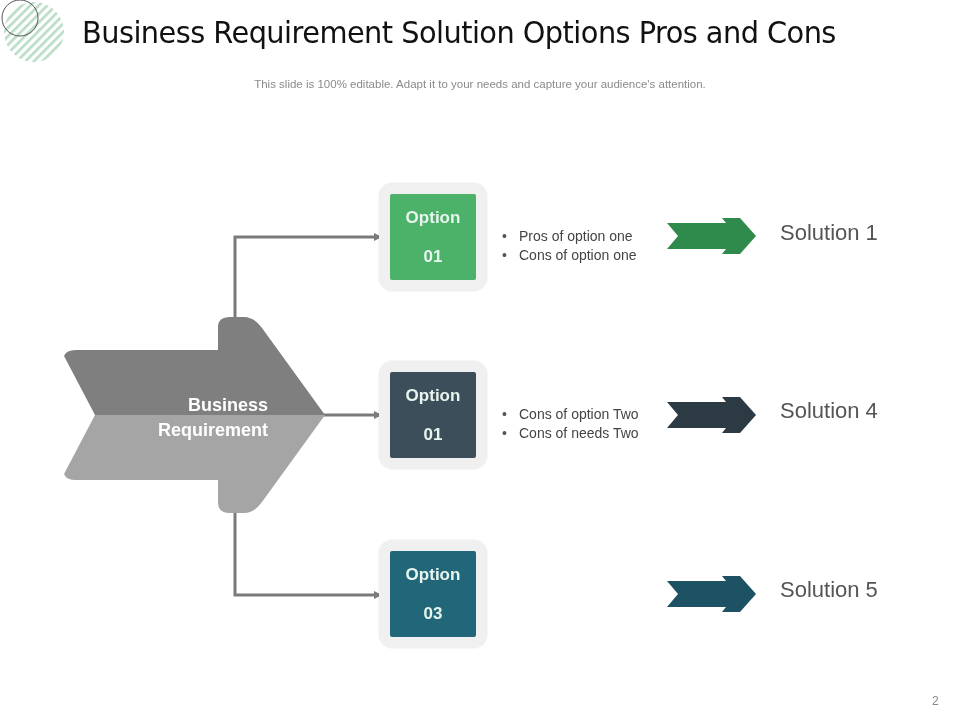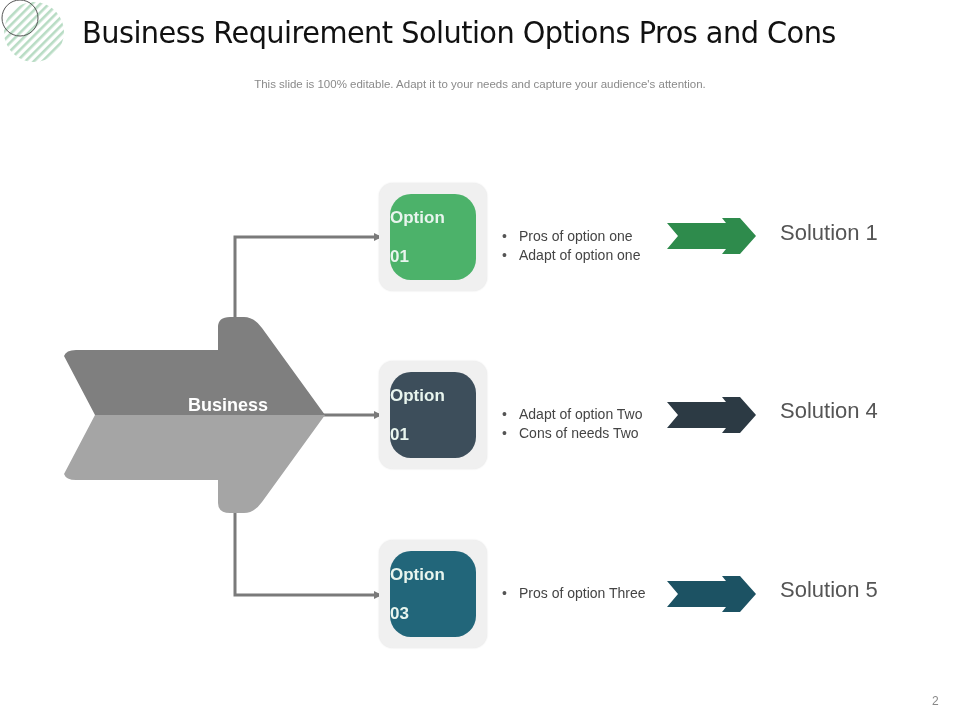--- a/index.html
+++ b/index.html
@@ -20,22 +20,22 @@
   .diagram { position: absolute; left: 0; top: 0; width: 960px; height: 720px; }
   .req-label {
     position: absolute; left: 98px; width: 170px; top: 393px; text-align: right;
     color: #ffffff; font-weight: bold; font-size: 18px; line-height: 25px;
   }
   .opt-frame {
     position: absolute; width: 108px; height: 108px; border-radius: 14px;
     background: #f0f0f0; box-shadow: 0 0 2px rgba(0,0,0,0.12);
   }
   .opt-box {
-    position: absolute; left: 11px; top: 11px; width: 86px; height: 86px; border-radius: 21px;
-    display: flex; flex-direction: column; align-items: flex-start; justify-content: center;
+    position: absolute; left: 11px; top: 11px; width: 86px; height: 86px; border-radius: 2px;
+    display: flex; flex-direction: column; align-items: center; justify-content: center;
     color: #e8f5ee; font-weight: bold; font-size: 17px; line-height: 23px; gap: 16px;
   }
   .bullets {
     position: absolute; left: 494px; font-size: 14px; color: #444; line-height: 19px;
     list-style: none; margin: 8px; padding: 0;
   }
   .bullets li { position: relative; padding-left: 17px; white-space: nowrap; }
   .bullets li::before { content: "•"; position: absolute; left: 0; color: #555; }
   .solution {
     position: absolute; left: 780px; font-size: 22px; color: #555; white-space: nowrap;
@@ -80,50 +80,50 @@
     <rect id="req-bottom" x="40" y="415" width="300" height="115" fill="#a5a5a5"></rect>
   </g>
 
   <path class="sol-arrow" d="M667,223 L726,223 L722,218 L740,218 L756,236 L740,254 L722,254 L726,249 L667,249 L678,236 Z" fill="#2e8b4c"></path>
   <path class="sol-arrow" d="M667,402 L726,402 L722,397 L740,397 L756,415 L740,433 L722,433 L726,428 L667,428 L678,415 Z" fill="#2c3a44"></path>
   <path class="sol-arrow" d="M667,581 L726,581 L722,576 L740,576 L756,594 L740,612 L722,612 L726,607 L667,607 L678,594 Z" fill="#1c5263"></path>
 </svg>
 
 <div class="req-label">
   <div>Business</div>
+  <div>Requirement</div>
 </div>
 
 <div class="opt-frame" style="left:379px; top:183px;">
   <div class="opt-box" style="background: rgb(76, 178, 106);">
     <span>Option</span>
     <span>01</span>
   </div>
 </div>
 <ul class="bullets" style="top:219px;">
   <li>Pros of option one</li>
-  <li>Adapt of option one</li>
+  <li>Cons of option one</li>
 </ul>
 <div class="solution" style="top:220px;">Solution 1</div>
 
 <div class="opt-frame" style="left:379px; top:361px;">
   <div class="opt-box" style="background: rgb(61, 78, 91);">
     <span>Option</span>
     <span>01</span>
   </div>
 </div>
 <ul class="bullets" style="top:397px;">
-  <li>Adapt of option Two</li>
+  <li>Cons of option Two</li>
   <li>Cons of needs Two</li>
 </ul>
 <div class="solution" style="top:398px;">Solution 4</div>
 
 <div class="opt-frame" style="left:379px; top:540px;">
   <div class="opt-box" style="background: rgb(34, 102, 122);">
     <span>Option</span>
     <span>03</span>
   </div>
 </div>
 <ul class="bullets" style="top:576px;">
-  <li>Pros of option Three</li>
 </ul>
 <div class="solution" style="top:577px;">Solution 5</div>
 
 <div class="page-num">2</div>
 
 </body></html>

